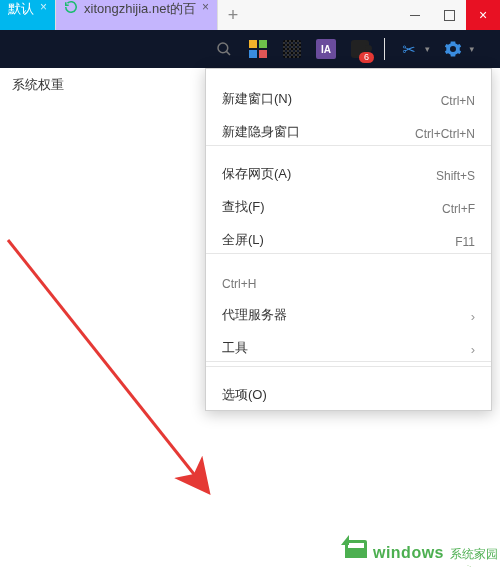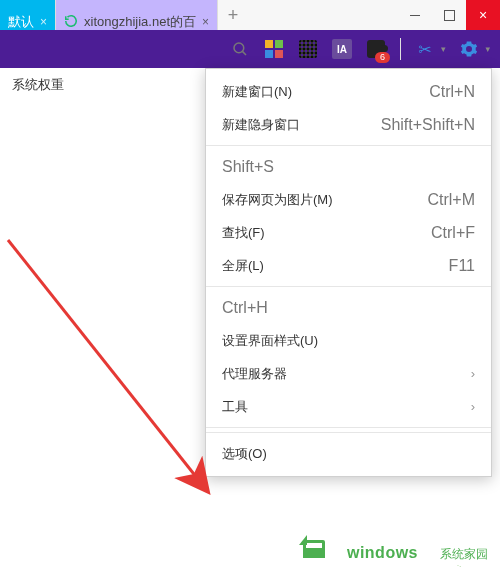--- a/index.html
+++ b/index.html
@@ -1,31 +1,31 @@
 <!DOCTYPE html>
 <html><head>
 <meta charset="utf-8">
 <style>
   html,body{margin:0;padding:0;font-family:"Microsoft YaHei","Segoe UI",Arial,sans-serif;font-size:13px;color:#333;background:#fff}
   .stage{position:relative;width:500px;height:567px;overflow:hidden;box-shadow:0 0 0 1px #ddd inset}
   
   .tabbar{position:absolute;left:0;top:0;right:0;height:30px;display:flex;align-items:stretch;background:#f7f7f7}
-  .tab{display:flex;align-items:center;height:44px;padding:0 8px;border-right:1px solid #ddd;gap:6px;cursor:default}
+  .tab{display:flex;align-items:flex-start;height:44px;padding:0 8px;border-right:1px solid #ddd;gap:6px;cursor:default}
   .tab.active{background:#00b7ee;color:#fff}
   .tab .close{font-size:12px;opacity:.8}
   .tab.inactive{background:#c4b5fd;color:#444}
   .refresh-ico{color:#1bbc70;font-weight:bold}
   .newtab{width:30px;display:flex;align-items:center;justify-content:center;color:#888;font-size:18px}
   .winbtns{position:absolute;right:0;top:0;height:30px;display:flex}
   .winbtn{width:34px;display:flex;align-items:center;justify-content:center;font-size:12px;color:#555}
   .winbtn.min::before{content:"";display:block;width:10px;height:1px;background:#555}
   .winbtn.max::before{content:"";display:block;width:9px;height:9px;border:1px solid #555}
   .winbtn.close{background:#e81123;color:#fff;font-size:14px}
   
-  .toolbar{position:absolute;left:0;top:30px;right:0;height:38px;border-bottom:1px solid #e5e5e5;display:flex;align-items:center;justify-content:flex-end;padding:0 10px;gap:14px;background:#4c1d95}
+  .toolbar{position:absolute;left:0;top:30px;right:0;height:38px;border-bottom:1px solid #e5e5e5;display:flex;align-items:center;justify-content:flex-end;padding:0 26px;gap:14px;background:#0f172a}
   .tb-icon{width:20px;height:20px;display:flex;align-items:center;justify-content:center;color:#666;position:relative}
   .tb-icon svg{width:18px;height:18px}
   .squares{display:grid;grid-template-columns:8px 8px;grid-template-rows:8px 8px;gap:2px}
   .squares span:nth-child(1){background:#f3b32b}
   .squares span:nth-child(2){background:#6ec04a}
   .squares span:nth-child(3){background:#3a8de0}
   .squares span:nth-child(4){background:#e05656}
   .qr{width:18px;height:18px;background:
       repeating-linear-gradient(0deg,#333 0 2px,transparent 2px 4px),
       repeating-linear-gradient(90deg,#333 0 2px,transparent 2px 4px);
@@ -37,28 +37,28 @@
   .sep{width:1px;height:22px;background:#e0e0e0}
   .scissors{color:#3a8de0;font-size:16px}
   .caret{font-size:9px;color:#888;margin-left:-8px}
   .gear{color:#3a8de0}
   
   .page{position:absolute;left:0;top:68px;right:0;bottom:0;background:#fff}
   .pagehdr{padding:8px 12px;font-size:13px;color:#333}
   
   .menu{position:absolute;top:68px;right:8px;width:285px;background:#fff;border:1px solid #d0d0d0;box-shadow:0 3px 14px rgba(0,0,0,.22)}
   .menu ul{list-style:none;margin:0;padding:6px 0}
-  .menu li{display:flex;align-items:center;justify-content:space-between;padding:0 16px;height:33px;color:#333;cursor:default}
-  .menu li .shortcut{color:#777;font-size:16px}
+  .menu li{display:flex;align-items:flex-end;justify-content:space-between;padding:0 16px;height:33px;color:#333;cursor:default}
+  .menu li .shortcut{color:#777;font-size:12px}
   .menu li .sub{color:#999;font-size:13px}
   .menu hr{border:none;border-top:1px solid #e6e6e6;margin:4px 0}
   
   .arrow{position:absolute;left:0;top:230px;pointer-events:none}
   
-  .wm{position:absolute;right:12px;bottom:4px;display:flex;align-items:baseline;gap:22px;font-family:Arial,sans-serif}
+  .wm{position:absolute;right:2px;bottom:4px;display:flex;align-items:baseline;gap:6px;font-family:Arial,sans-serif}
   .wm .logo{width:22px;height:18px;background:#4caf50;position:relative;border-radius:2px 2px 0 0}
   .wm .logo::before{content:"";position:absolute;left:3px;right:3px;top:3px;height:5px;background:#fff}
   .wm .logo::after{content:"";position:absolute;left:-4px;top:-5px;width:0;height:0;border-left:8px solid transparent;border-bottom:10px solid #4caf50}
   .wm b{color:#4caf50;font-size:16px;letter-spacing:.5px}
   .wm span{color:#4caf50;font-size:12px}
   .wm small{position:absolute;right:2px;bottom:-11px;color:#9fcf90;font-size:9px}
 </style>
 </head>
 <body>
 
@@ -134,44 +134,38 @@
   </div>
 
   <div class="menu" id="menu">
       <ul>
         <li>
           <span>新建窗口(N)</span>
           <span class="shortcut">Ctrl+N</span>
         </li>
         <li>
           <span>新建隐身窗口</span>
-          <span class="shortcut">Shift+Shift+N</span>
+          <span class="shortcut">Ctrl+Ctrl+N</span>
         </li>
         <hr>
         <li>
+          <span>保存网页(A)</span>
           <span class="shortcut">Shift+S</span>
-        </li>
-        <li>
-          <span>保存网页为图片(M)</span>
-          <span class="shortcut">Ctrl+M</span>
         </li>
         <li>
           <span>查找(F)</span>
           <span class="shortcut">Ctrl+F</span>
         </li>
         <li>
           <span>全屏(L)</span>
           <span class="shortcut">F11</span>
         </li>
         <hr>
         <li>
           <span class="shortcut">Ctrl+H</span>
-        </li>
-        <li>
-          <span>设置界面样式(U)</span>
         </li>
         <li>
           <span>代理服务器</span>
           <span class="sub">›</span>
         </li>
         <li>
           <span>工具</span>
           <span class="sub">›</span>
         </li>
         <hr>

